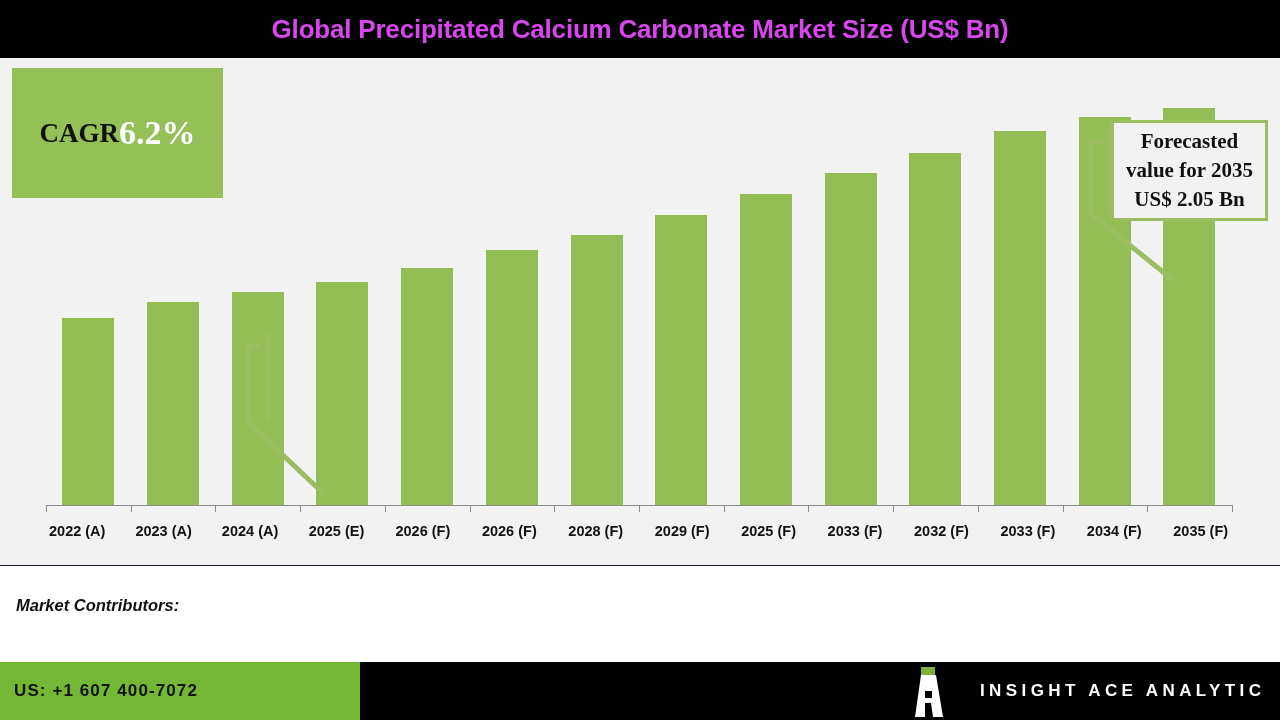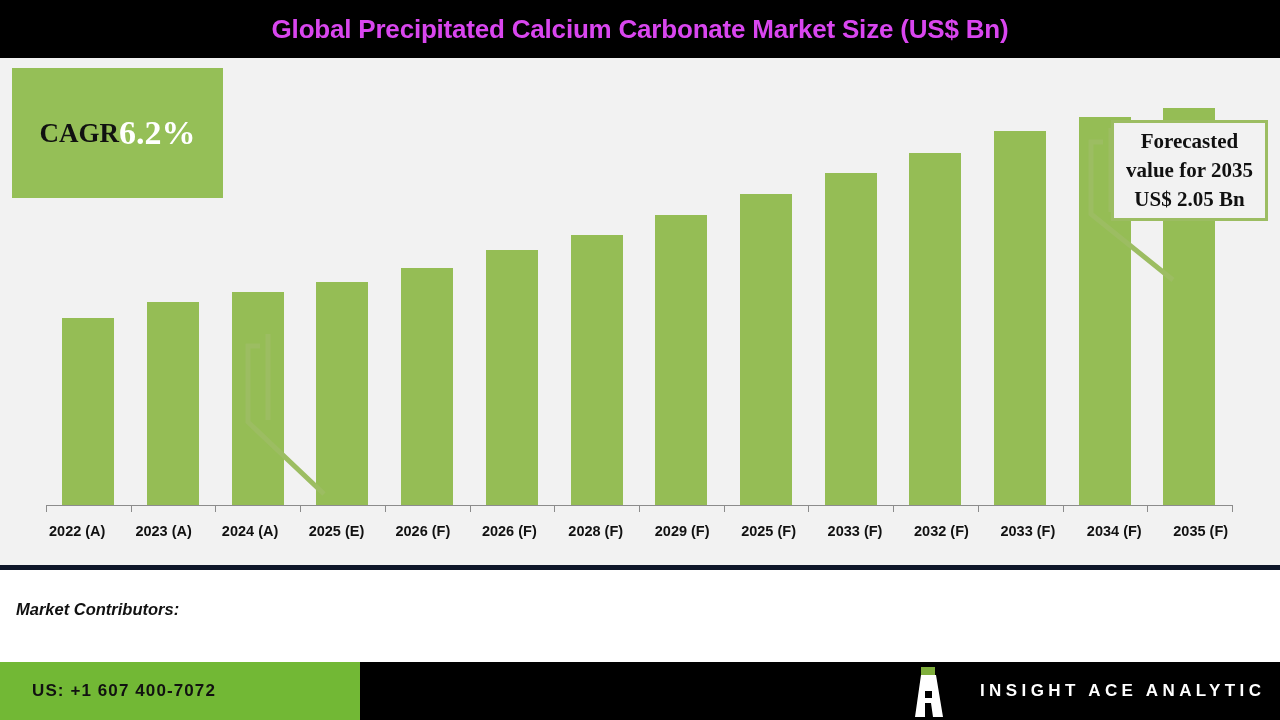--- a/index.html
+++ b/index.html
@@ -87,36 +87,36 @@
 
   .callout-est{ left:268px; top:266px; width:160px; height:101px; }
   .callout-fc { left:1111px; top:62px;  width:157px; height:101px; }
 
   .leader{ position:absolute; z-index:4; }
 
   
   .contrib{
     position:absolute; left:0; top:565px; width:1280px; height:97px;
     background:#ffffff;
-    border-top:5px solid #0f172a;
+    border-top:1px solid #0f172a;
   }
   .contrib-label{
     position:absolute; left:16px; top:30px;
     font-size:16.5px; font-weight:bold; font-style:italic; color:#111111;
     font-family:"Liberation Sans", sans-serif;
   }
 
   
   .footer-left{
     position:absolute; left:0; top:662px; width:360px; height:58px;
     background:#72b835;
     display:flex; align-items:center;
   }
   .footer-phone{
-    margin-left:32px; font-size:17px; font-weight:bold; color:#111111;
+    margin-left:14px; font-size:17px; font-weight:bold; color:#111111;
     letter-spacing:1.1px; font-family:"Liberation Sans", sans-serif;
   }
   .footer-right{
     position:absolute; left:360px; top:662px; width:920px; height:58px;
     background:#000000;
     display:flex; align-items:center;padding-left:14px;
   }
   .brand-mark{ position:absolute; left:543px; top:5px; }
   .brand-text{
     position:absolute; left:620px; top:19px;

